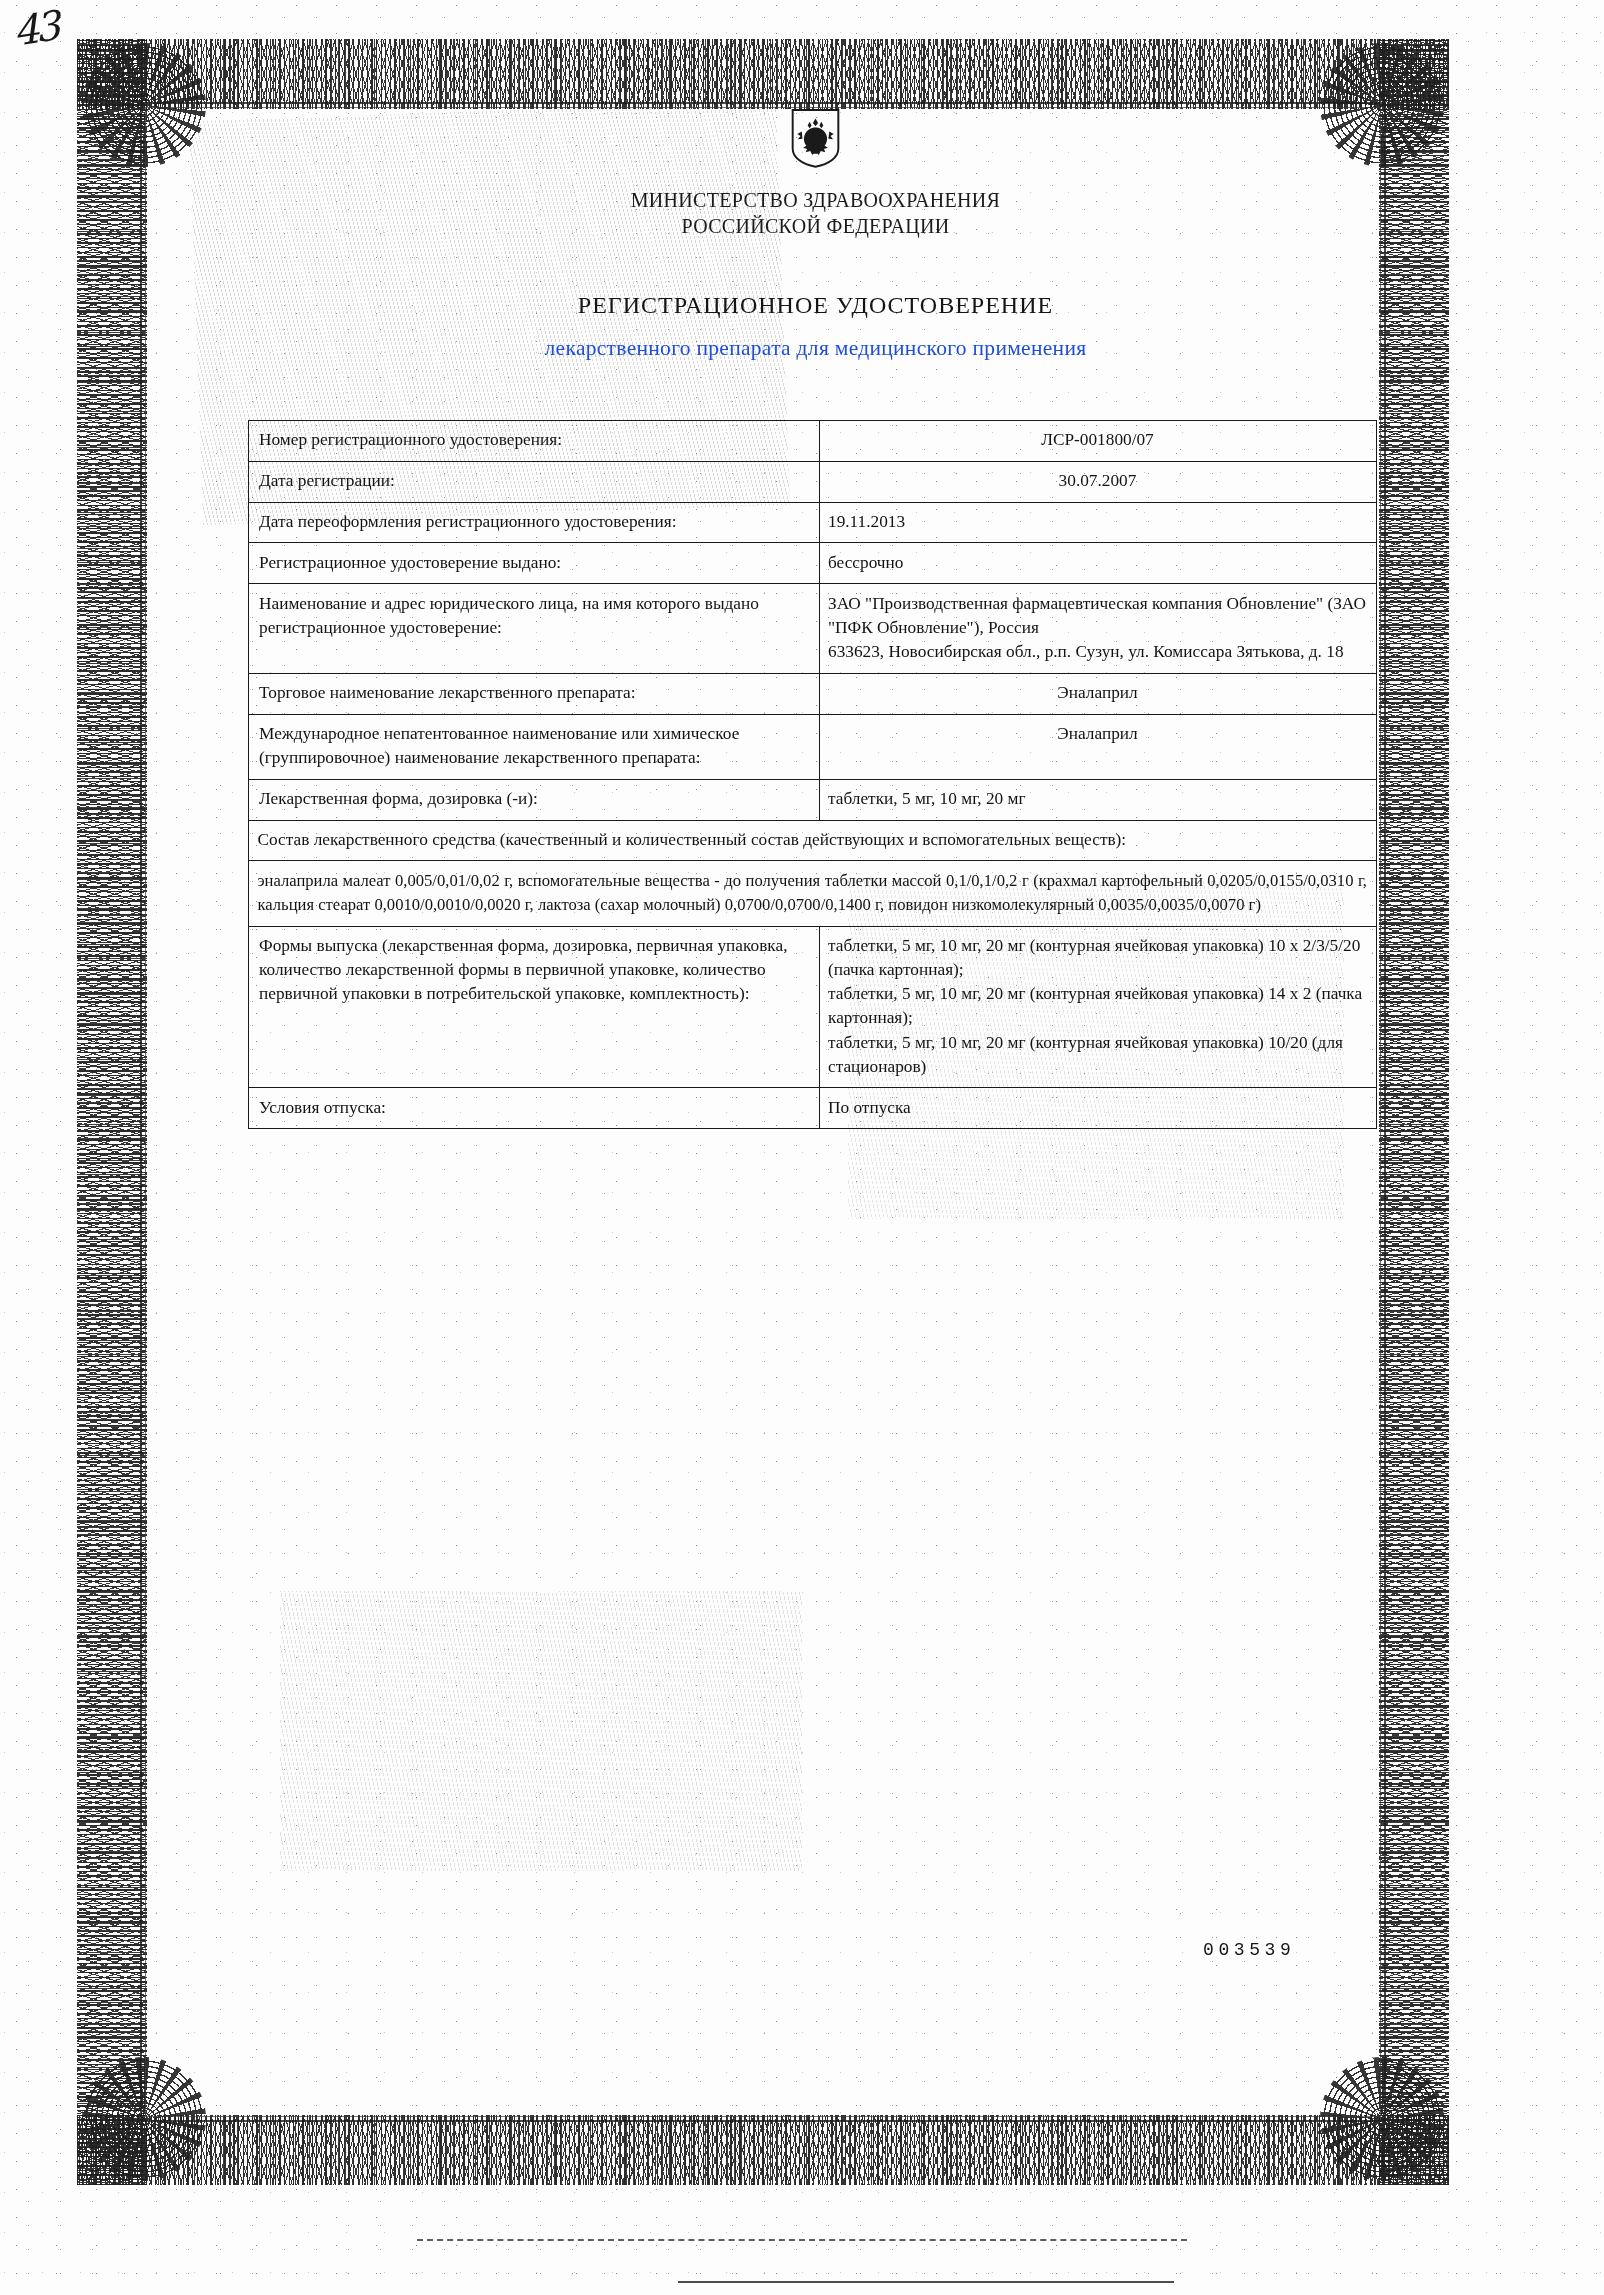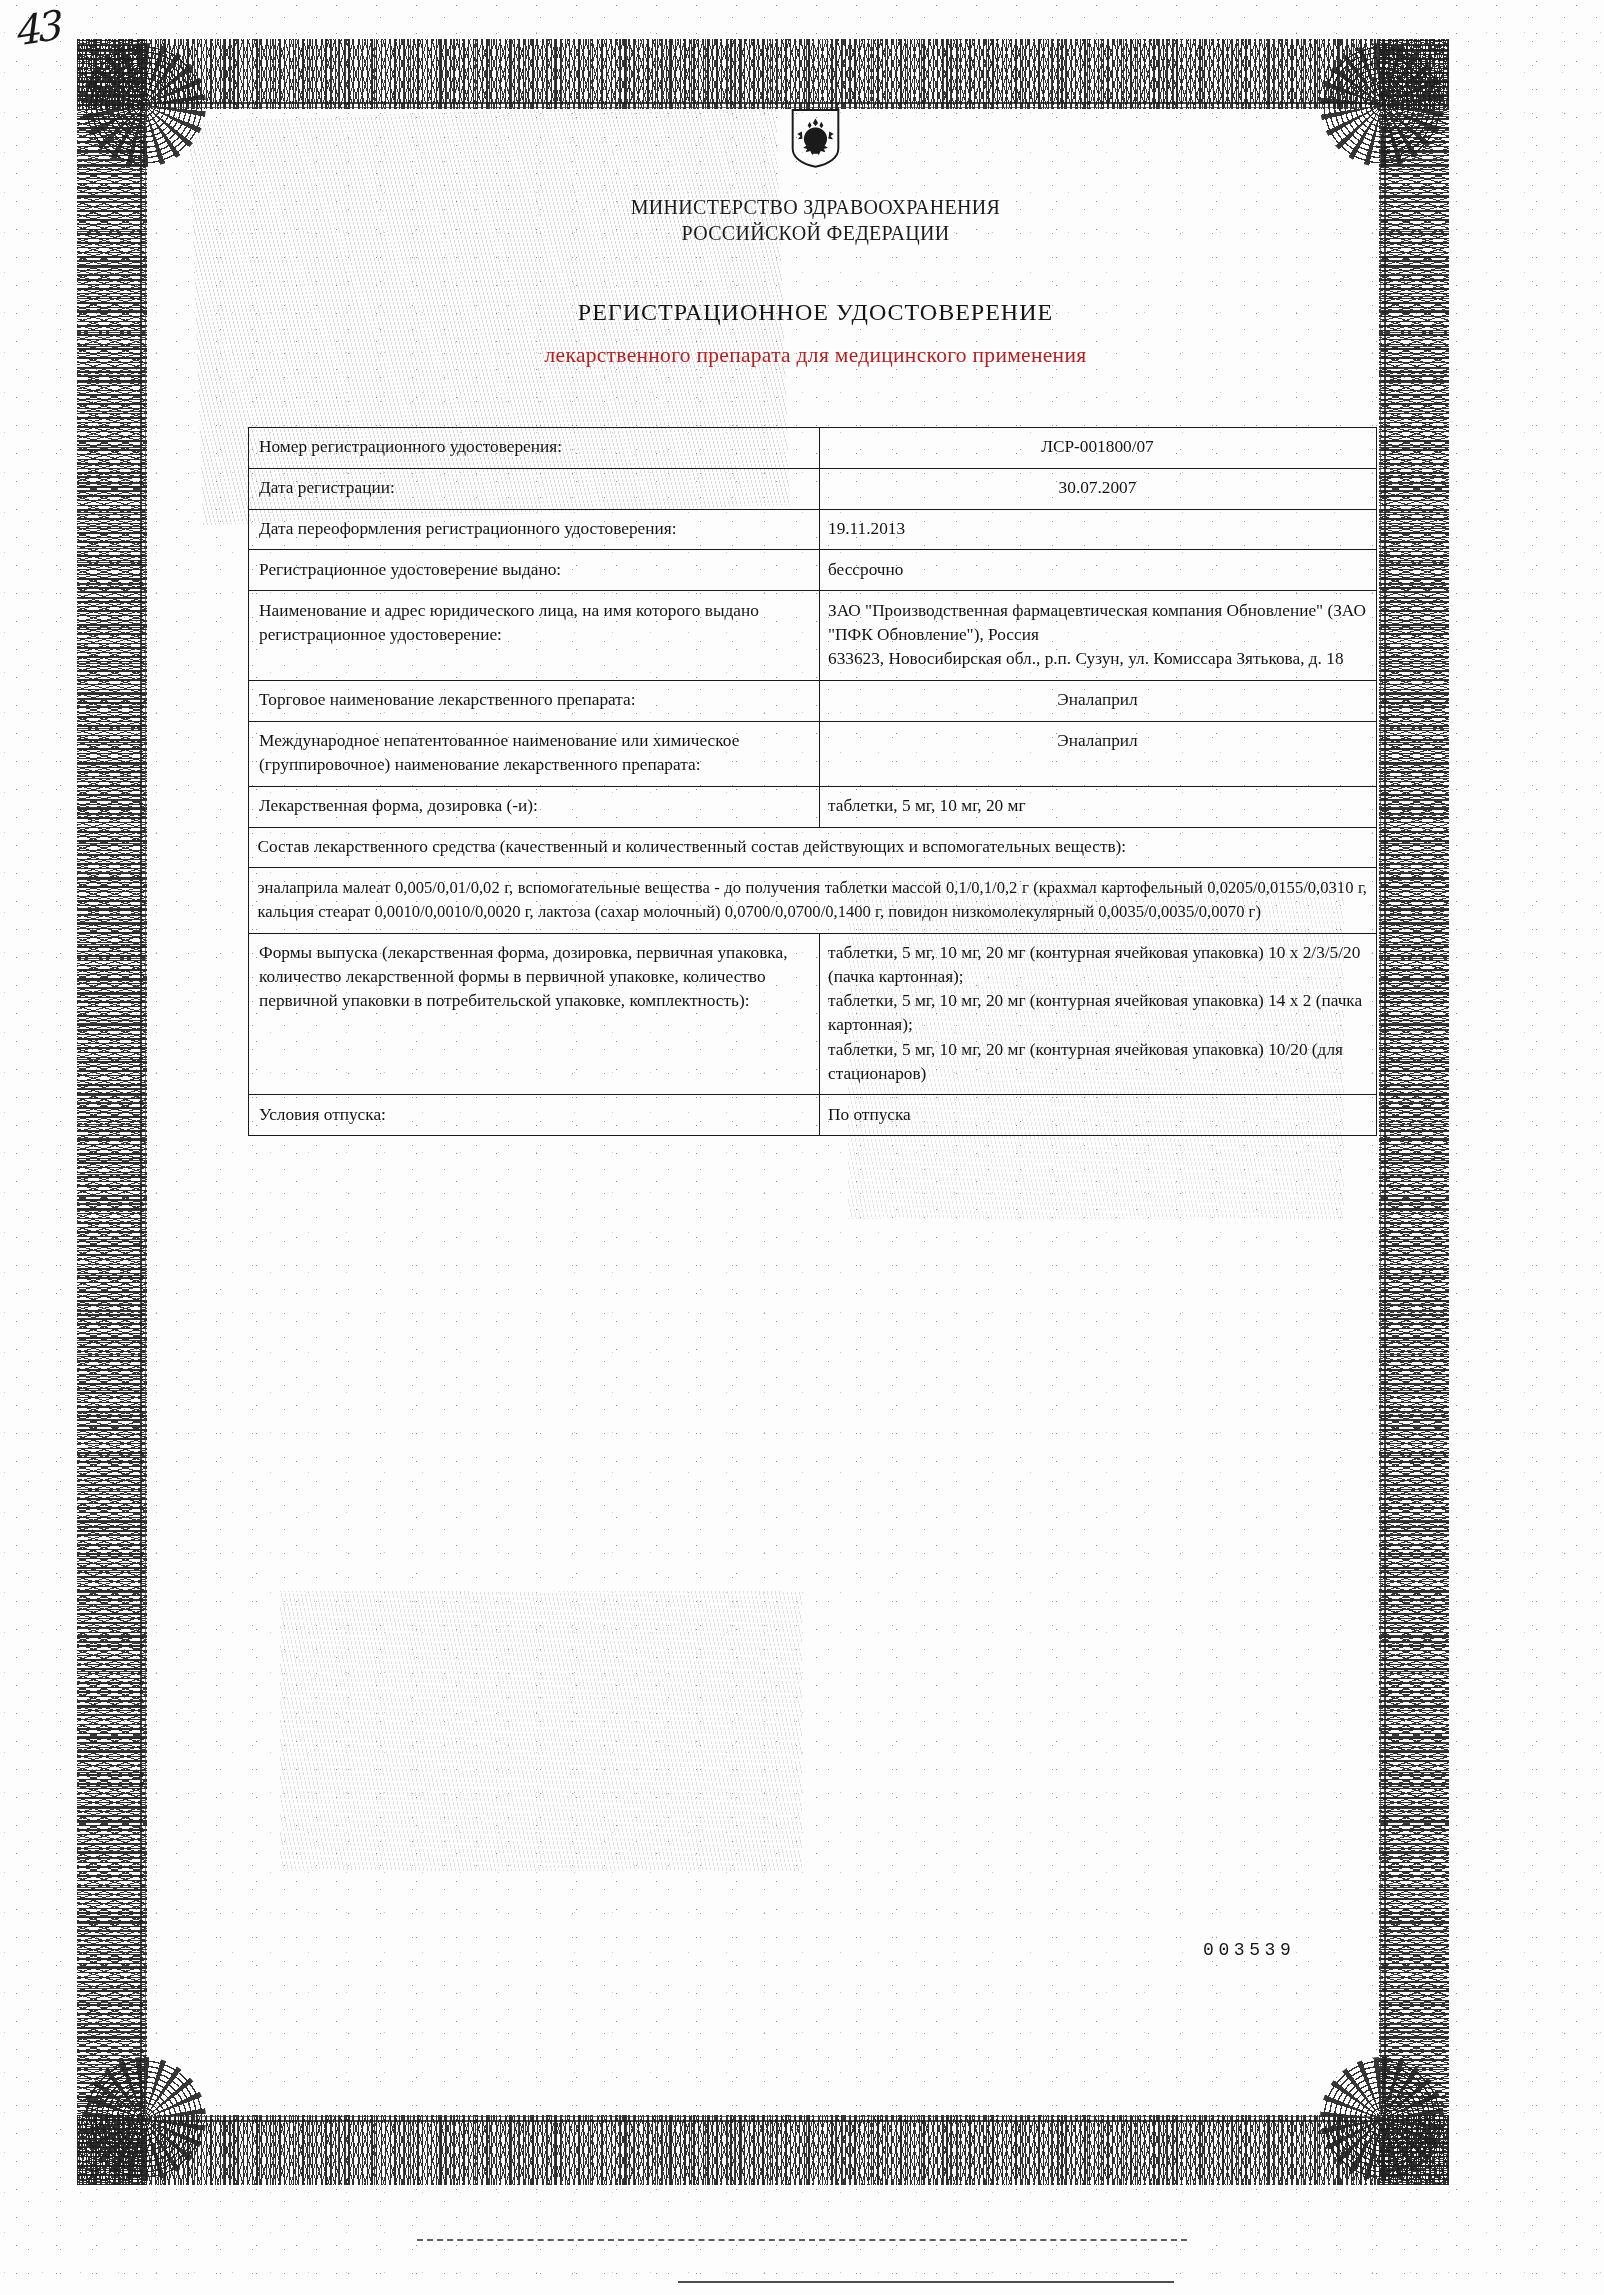--- a/index.html
+++ b/index.html
@@ -117,42 +117,42 @@
   #emblem-wrap{
     width:100%;display:flex;justify-content:center;
     margin-top:9.8px;
   }
   #emblem{
     width:51px;height:60px;
   }
 
   
   #ministry{
-    margin-top:26px;
+    margin-top:19px;
     text-align:center;
     font-size:20px;
     line-height:1.30;
     letter-spacing:0.3px;
     color:#1b1b1b;
   }
   #ministry .l2{display:block;font-family:Liberation Serif, serif;}
 
   #main-title{
     margin-top:53px;
     text-align:center;
     font-size:24px;
     letter-spacing:1px;
     color:#141414;
   }
   #subtitle{
     margin-top:17px;
     text-align:center;
     font-size:21.5px;
     letter-spacing:0.3px;
-    color:#b91c1c;
+    color:#1d4ed8;
   }
 
   
   #reg-table{
     margin-top:59px;
     width:1090px;
     border-collapse:collapse;
     table-layout:fixed;
     font-size:17.3px;
     line-height:1.40;

